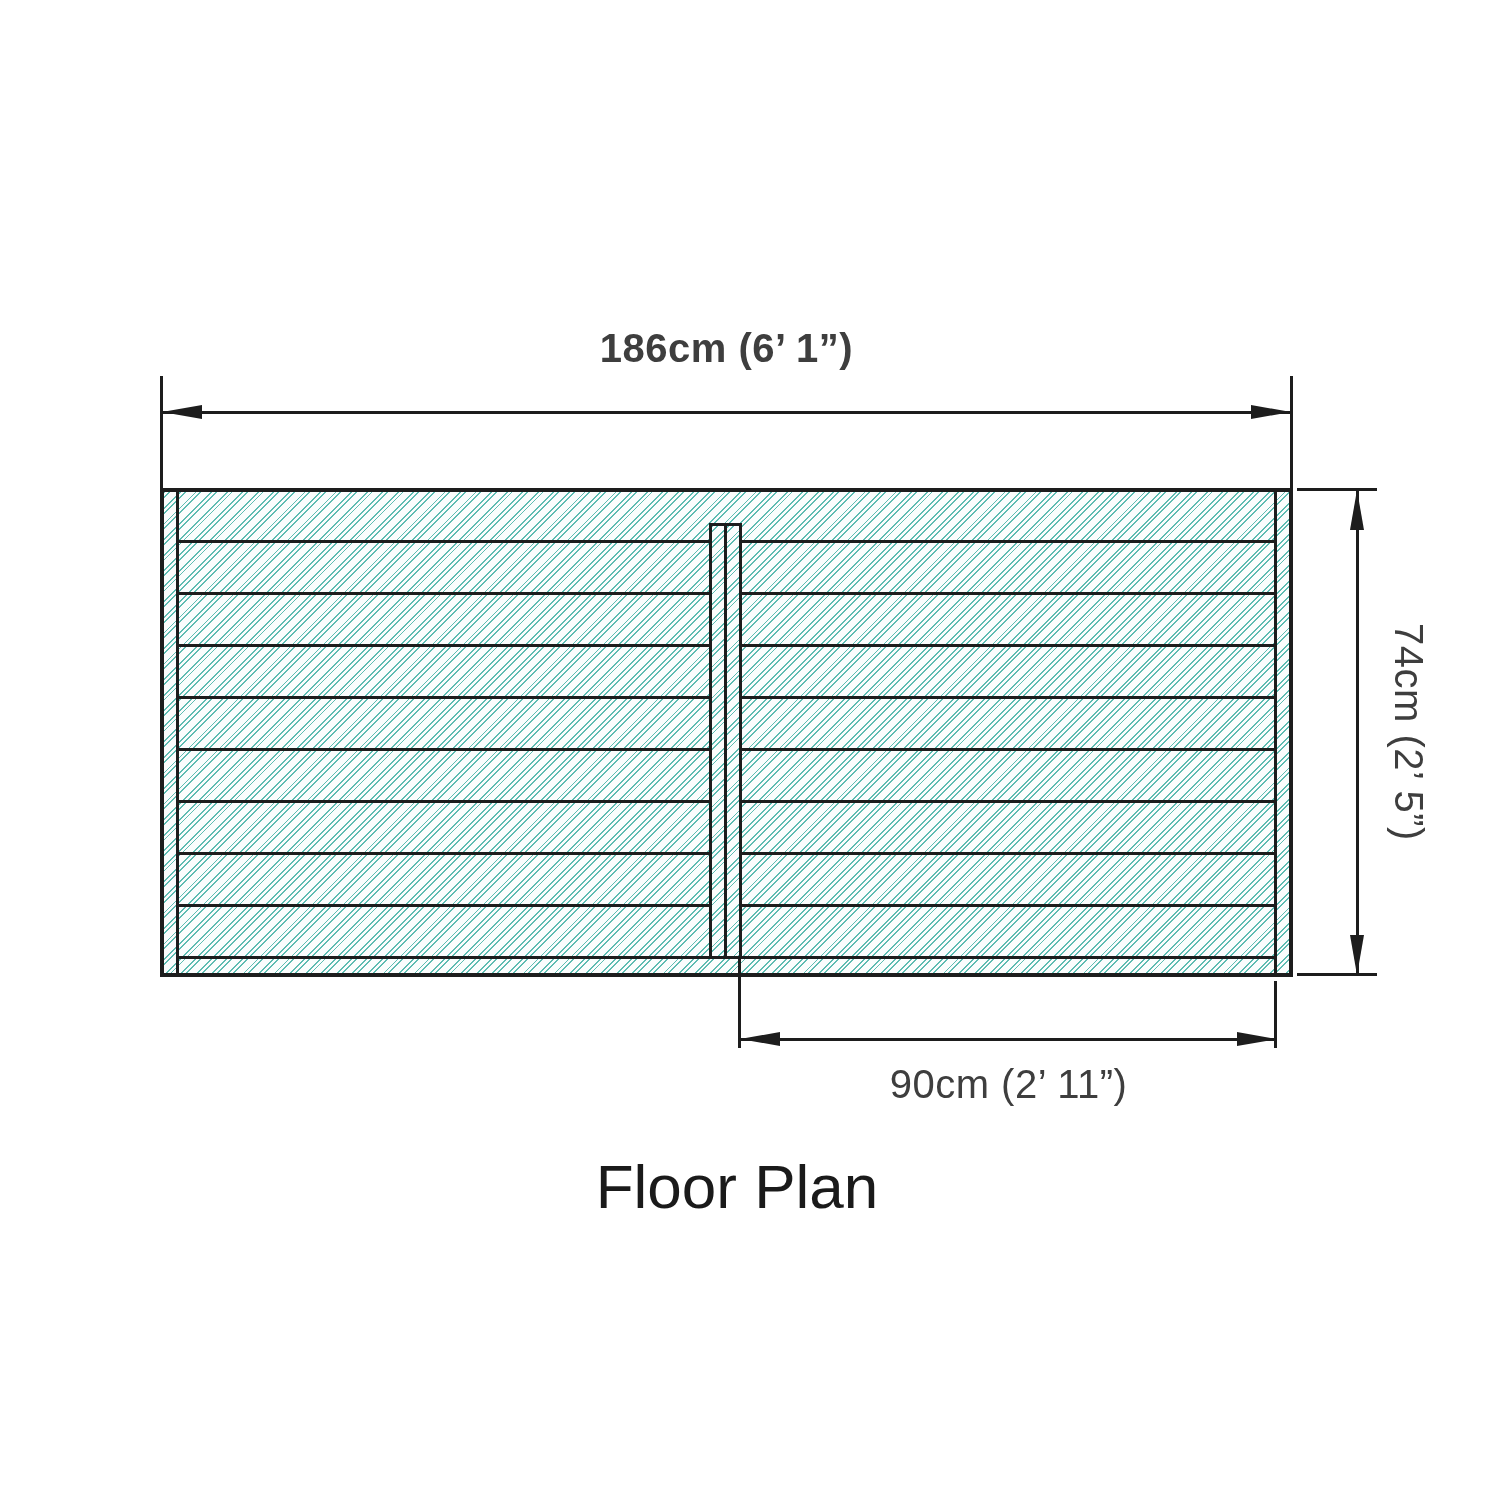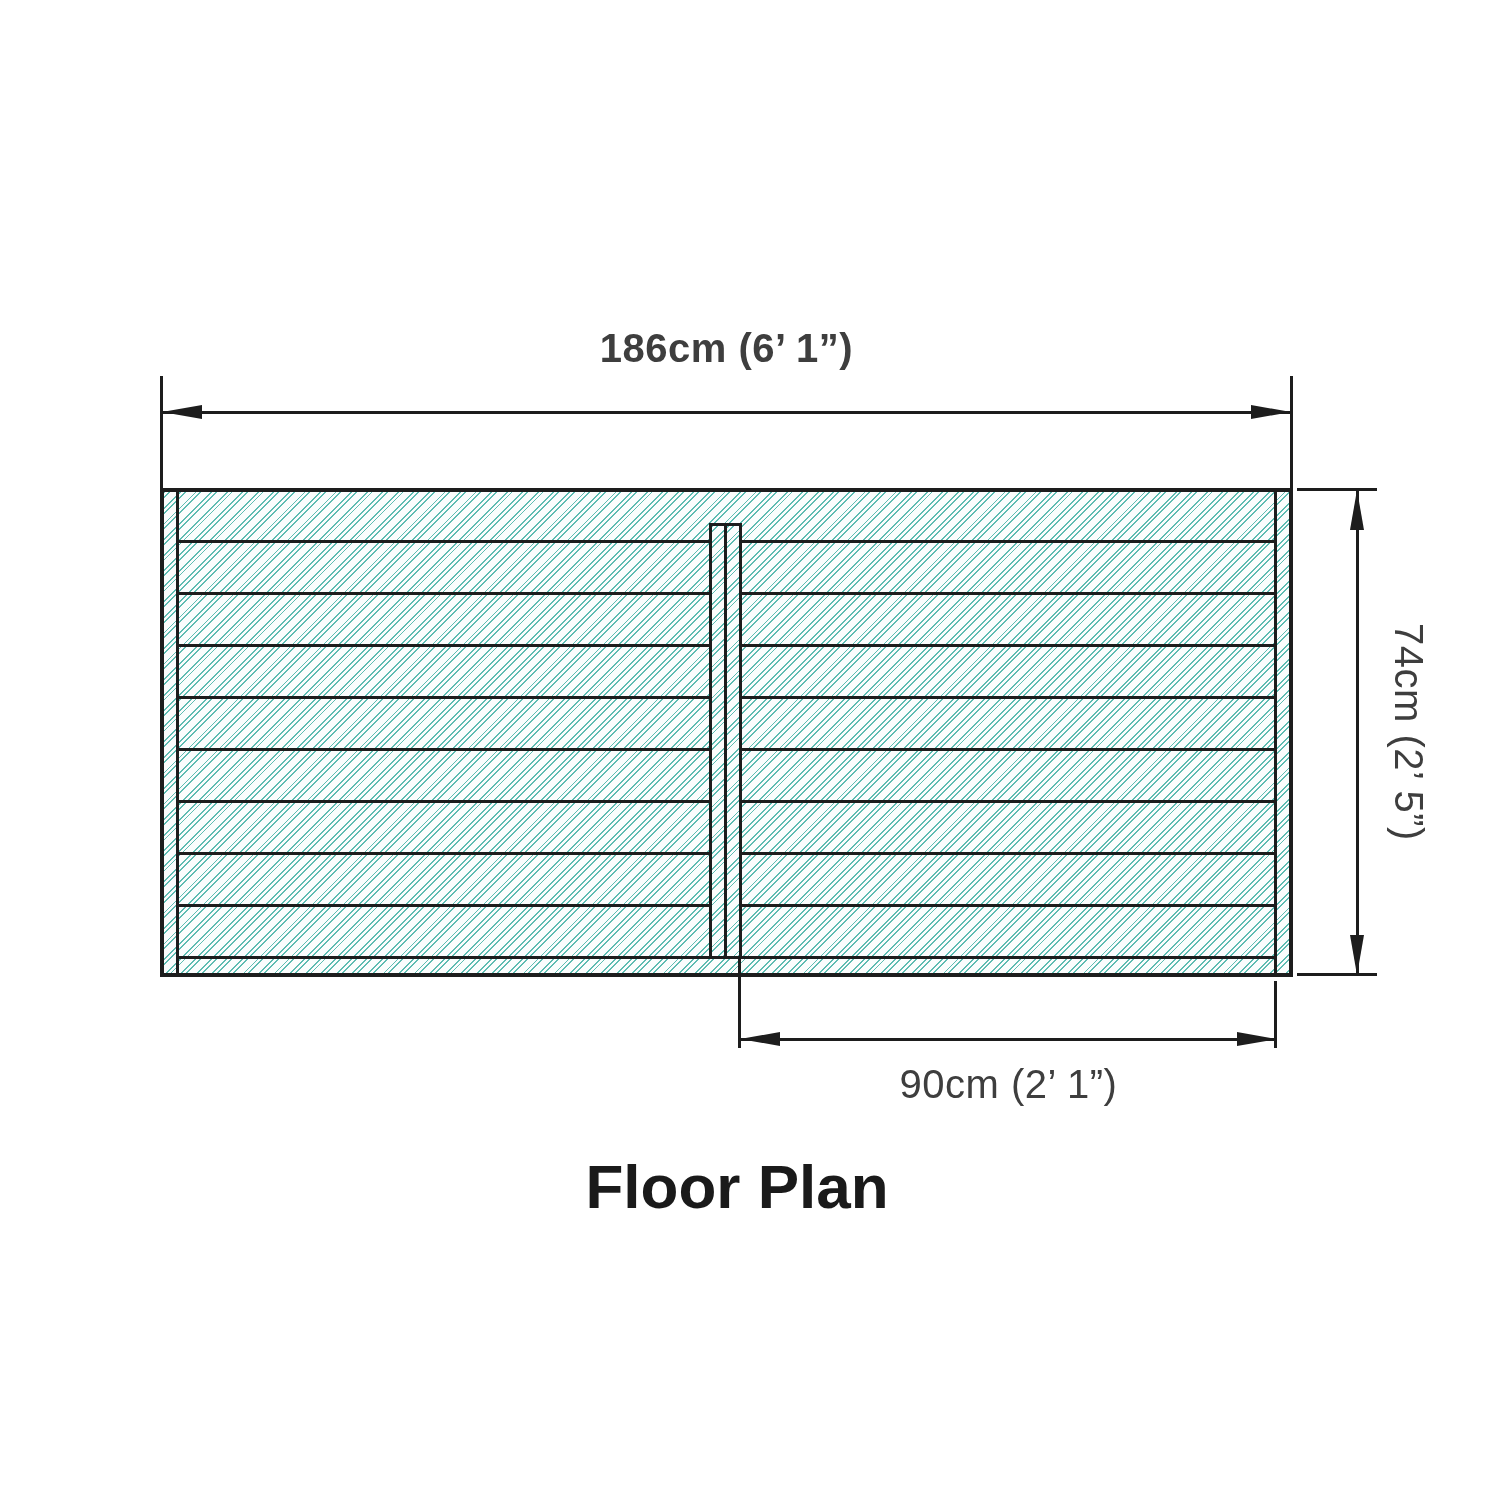--- a/index.html
+++ b/index.html
@@ -73,21 +73,21 @@
   }
   .dim-label.centered { text-align: center; }
   .dim-label.rotated {
     transform: translate(-50%, -50%) rotate(90deg);
     transform-origin: center center;
   }
 
   .diagram-title {
     position: absolute; left: 737px; top: 1186px;
     transform: translate(-50%, -50%);
-    font-size: 62px; font-weight: 700; color: #1a1a1a;
+    font-size: 62px; font-weight: 400; color: #1a1a1a;
     white-space: nowrap; z-index: 7;
   }
 </style>
 </head>
 <body>
 
 <div class="canvas">
 
   <div class="plan hatch">
     <div class="inner-vline left"></div>
@@ -118,17 +118,17 @@
   <div class="dline" style="left:1356px; top:490px; width:3px; height:485px;"></div>
   <div class="arrow a-up" style="left:1350px; top:490px;"></div>
   <div class="arrow a-down" style="left:1350px; top:935px;"></div>
   <div class="dim-label rotated" style="left:1408px; top:732px;">74cm (2’ 5”)</div>
 
   <div class="dline" style="left:738px; top:956px; width:3px; height:92px;"></div>
   <div class="dline" style="left:1274px; top:981px; width:3px; height:67px;"></div>
   <div class="dline" style="left:740px; top:1038px; width:537px; height:3px;"></div>
   <div class="arrow a-left" style="left:740px;  top:1032px;"></div>
   <div class="arrow a-right" style="left:1237px; top:1032px;"></div>
-  <div class="dim-label centered" style="left:740px; top:1062px; width:537px;">90cm (2’ 1”)</div>
+  <div class="dim-label centered" style="left:740px; top:1062px; width:537px;">90cm (2’ 11”)</div>
 
   <div class="diagram-title">Floor Plan</div>
 
 </div>
 
 </body></html>

